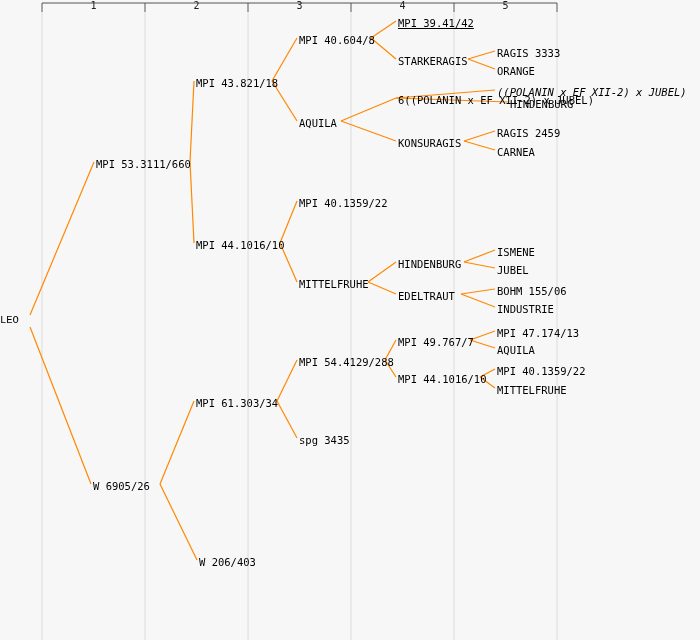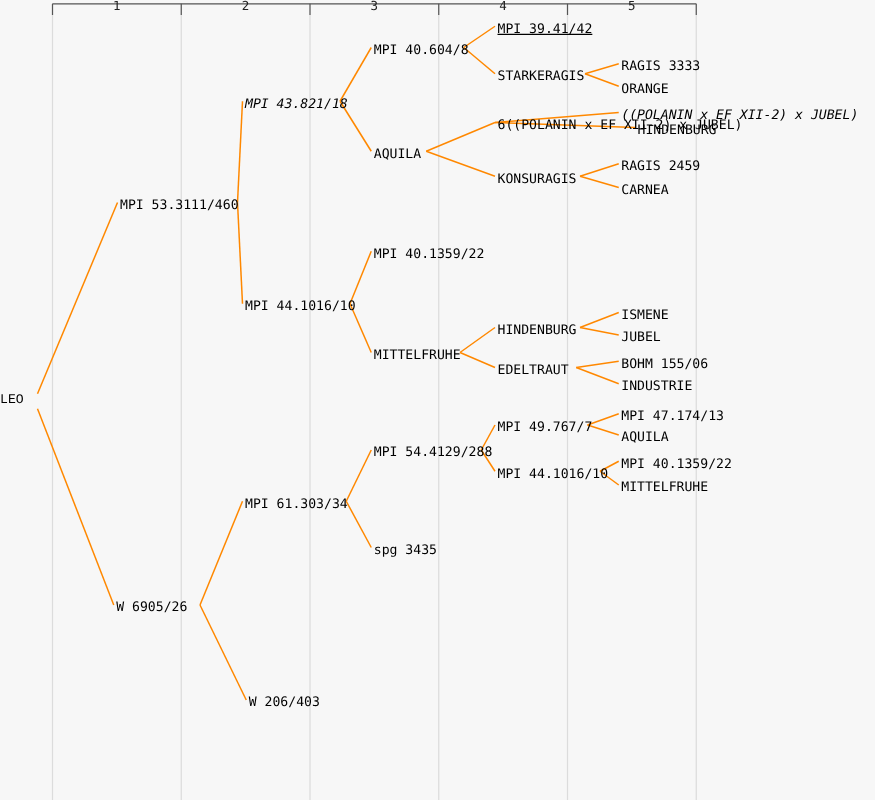--- a/index.html
+++ b/index.html
@@ -103,23 +103,23 @@
 
   <div id="gen-labels">
       <div class="gen-label" style="left: 42px; top: 0px; width: 103px;">1</div>
       <div class="gen-label" style="left: 145px; top: 0px; width: 103px;">2</div>
       <div class="gen-label" style="left: 248px; top: 0px; width: 103px;">3</div>
       <div class="gen-label" style="left: 351px; top: 0px; width: 103px;">4</div>
       <div class="gen-label" style="left: 454px; top: 0px; width: 103px;">5</div>
     </div>
   <div id="node-labels">
       <div class="node-label" style="left: 0px; top: 315px; font-family: Liberation Mono, monospace;">LEO</div>
-      <div class="node-label" style="left: 96px; top: 159px;">MPI 53.3111/460</div>
+      <div class="node-label" style="left: 96px; top: 159px;">MPI 53.3111/660</div>
       <div class="node-label" style="left: 93px; top: 481px;">W 6905/26</div>
-      <div class="node-label" style="left: 196px; top: 78px; font-style: italic;">MPI 43.821/18</div>
+      <div class="node-label" style="left: 196px; top: 78px;">MPI 43.821/18</div>
       <div class="node-label" style="left: 196px; top: 240px;">MPI 44.1016/10</div>
       <div class="node-label" style="left: 196px; top: 398px;">MPI 61.303/34</div>
       <div class="node-label" style="left: 199px; top: 557px;">W 206/403</div>
       <div class="node-label" style="left: 299px; top: 35px;">MPI 40.604/8</div>
       <div class="node-label" style="left: 299px; top: 118px;">AQUILA</div>
       <div class="node-label" style="left: 299px; top: 198px;">MPI 40.1359/22</div>
       <div class="node-label" style="left: 299px; top: 279px;">MITTELFRUHE</div>
       <div class="node-label" style="left: 299px; top: 357px;">MPI 54.4129/288</div>
       <div class="node-label" style="left: 299px; top: 435px;">spg 3435</div>
       <div class="node-label" style="left: 398px; top: 18px; text-decoration: underline;">MPI 39.41/42</div>

